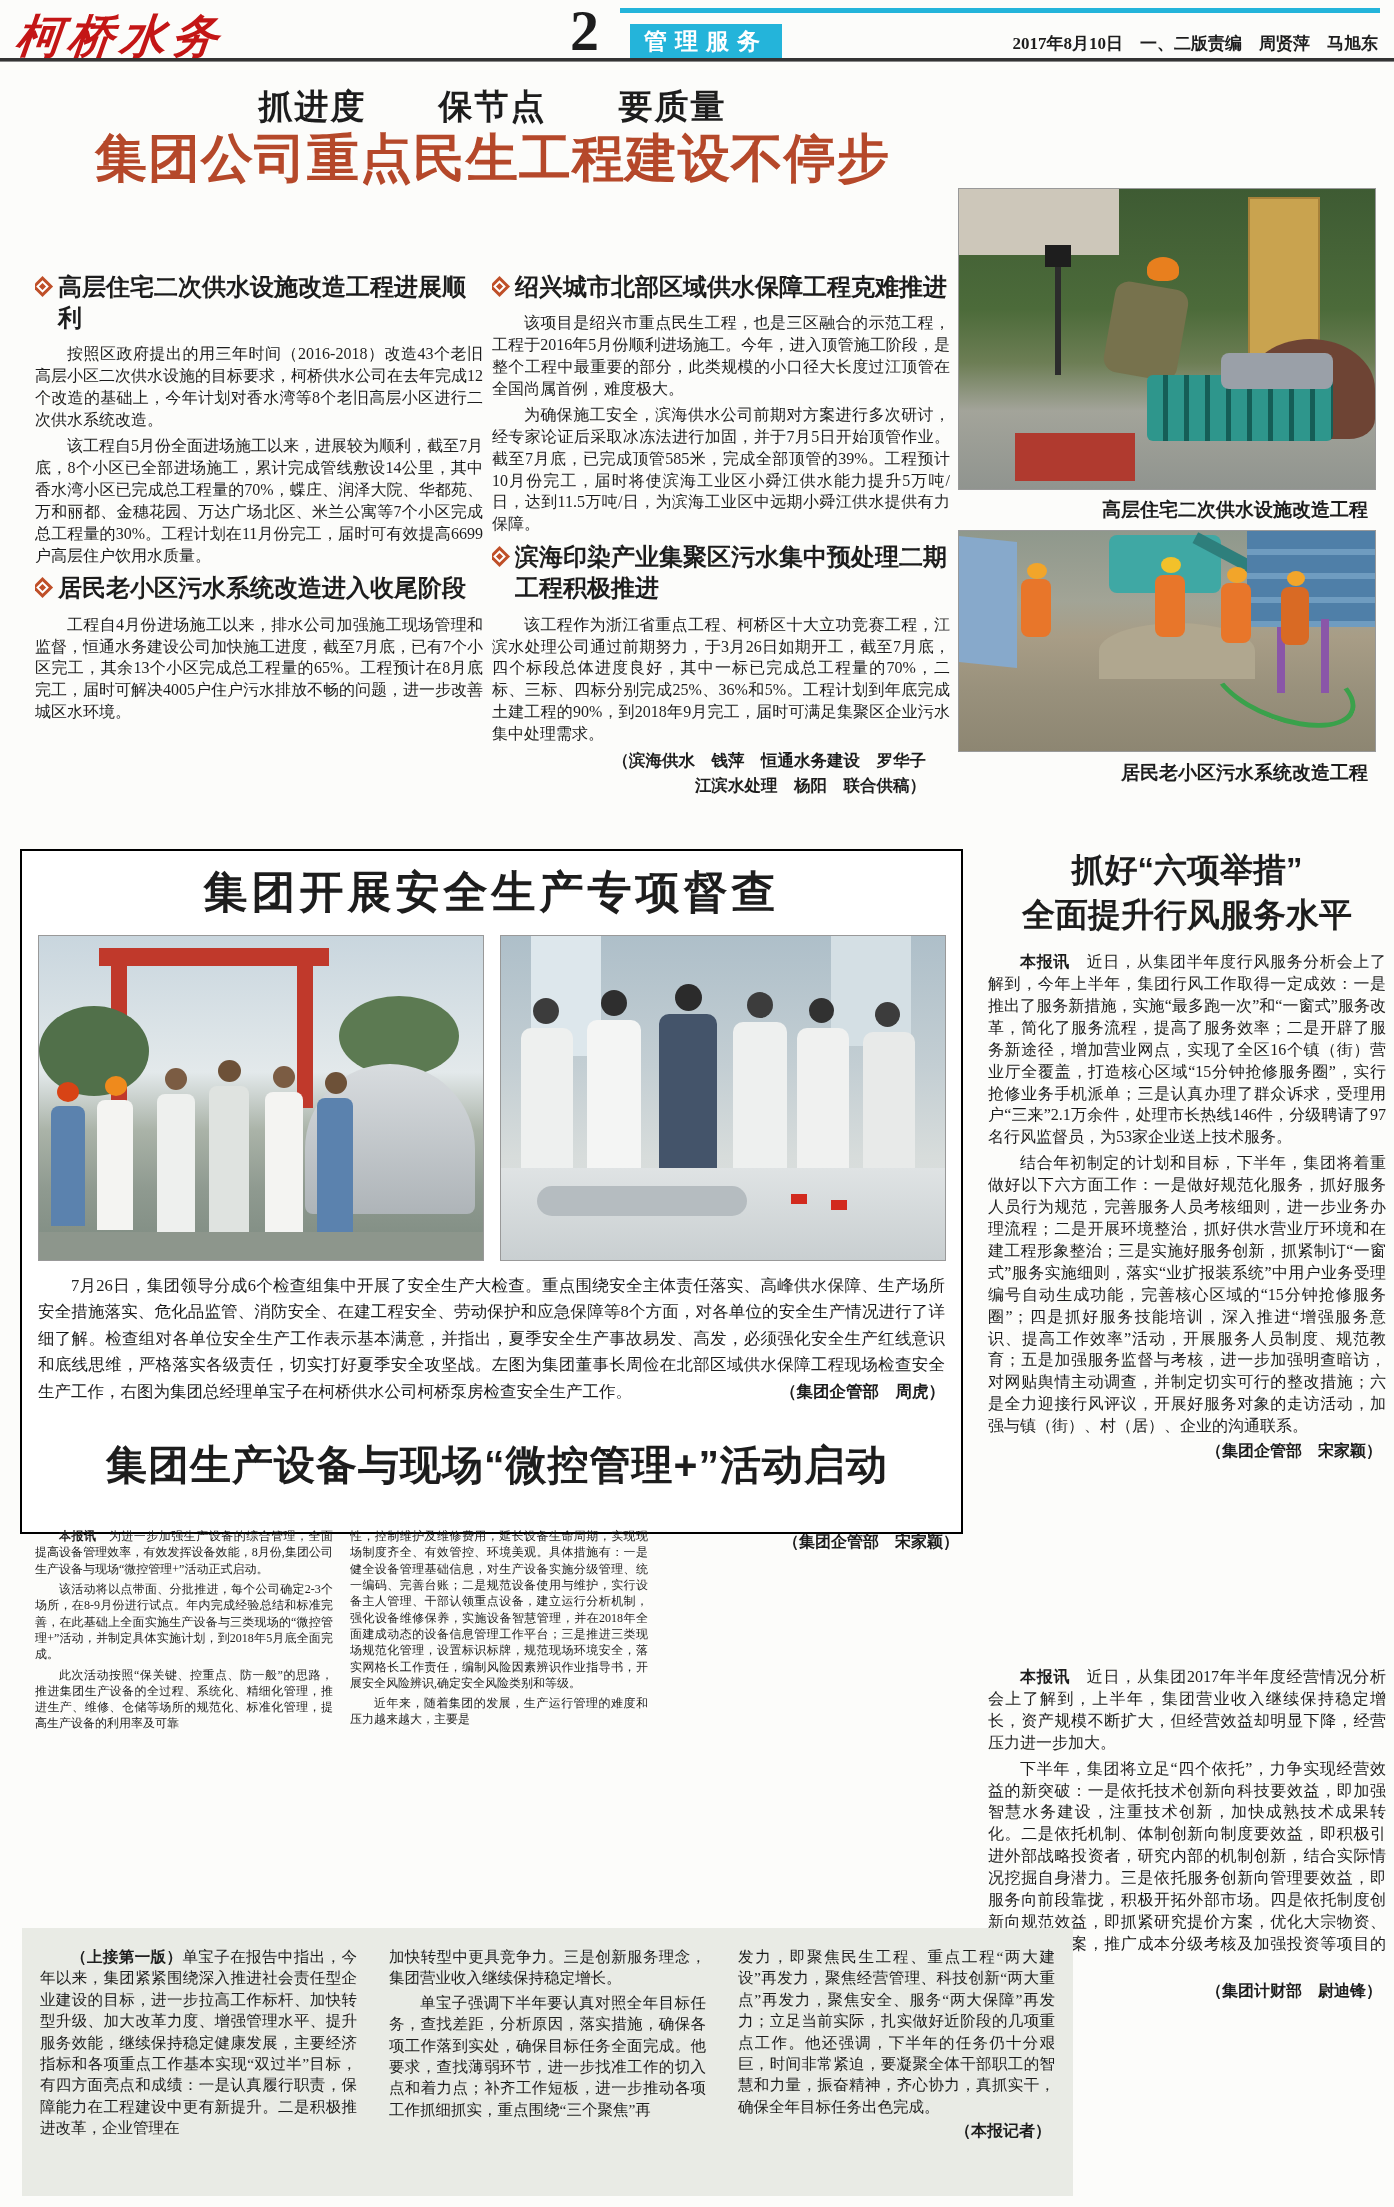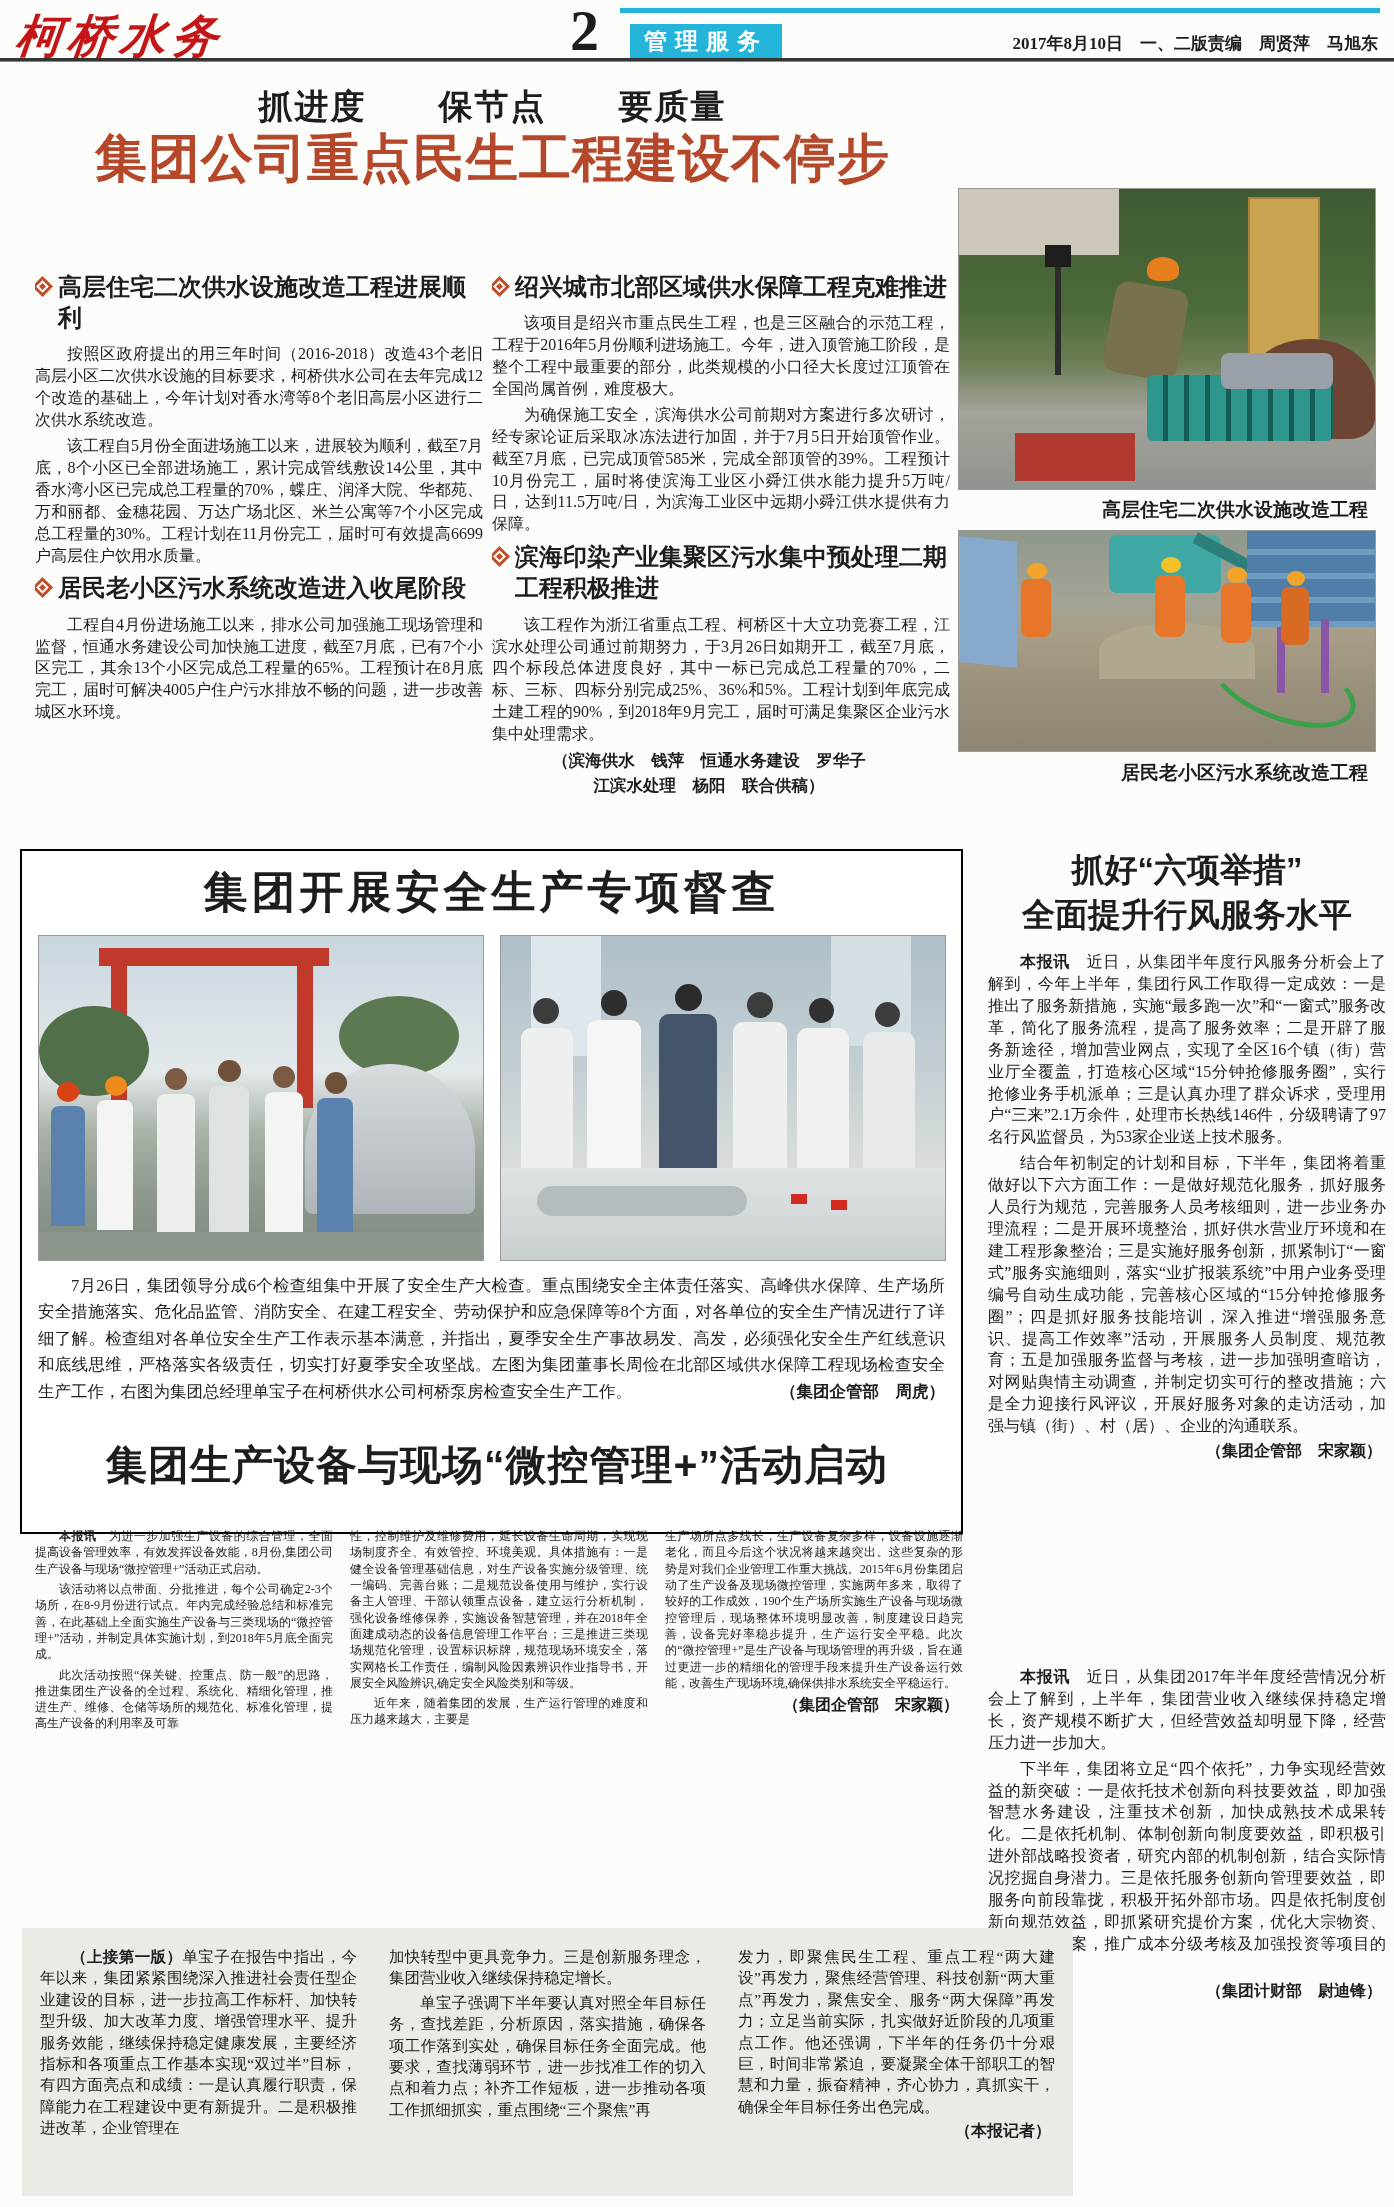--- a/index.html
+++ b/index.html
@@ -24,21 +24,21 @@
   .main-headline { position:absolute; left:20px; top:124px; width:945px; text-align:center; font-size:52px; font-weight:900;
                    font-family:"Liberation Sans",sans-serif; color:#b5482a; letter-spacing:1px; white-space:nowrap; }
   .colA { position:absolute; left:35px;  top:265px; width:448px; height:548px; overflow:hidden; }
   .colB { position:absolute; left:492px; top:265px; width:458px; height:548px; overflow:hidden; }
   .subhead { display:flex; align-items:flex-start; gap:8px; font-family:"Liberation Sans",sans-serif;
              font-size:24px; font-weight:900; line-height:1.3; margin:6px 0 10px 0; }
   .diamond { flex:0 0 auto; width:15px; height:15px; margin-top:8px; background:#bf4f28; transform:rotate(45deg); position:relative; }
   .diamond::after { content:""; position:absolute; inset:3px; border:2px solid #fff; background:#bf4f28; }
   .para { font-size:16px; line-height:1.37; text-align:justify; text-indent:2em; margin-bottom:4px; }
   .para.cont { text-indent:0; }
-  .byline { text-align:center; font-size:16.5px; font-weight:bold; padding-right:24px; line-height:1.5; margin-top:4px; }
+  .byline { text-align:right; font-size:16.5px; font-weight:bold; padding-right:24px; line-height:1.5; margin-top:4px; }
 
   
   .photo { position:absolute; overflow:hidden; border:1px solid #999; background:#888; }
   .photo-caption { position:absolute; font-family:"Liberation Sans",sans-serif; font-size:19px; font-weight:600;
                    text-align:right; padding-right:8px; }
 
   
   .insp-box { position:absolute; left:20px; top:849px; width:943px; height:685px; border:2px solid #000; background:#fff; }
   .insp-headline { position:absolute; left:0; top:12px; width:100%; text-align:center; font-size:44px; font-weight:900;
                    font-family:"Liberation Sans",sans-serif; letter-spacing:4px; }
@@ -227,21 +227,20 @@
   <div class="equip-col" style="left:35px;">
     <p class="para"><b class="lead-label">本报讯</b><span>　为进一步加强生产设备的综合管理，全面提高设备管理效率，有效发挥设备效能，8月份,集团公司生产设备与现场“微控管理+”活动正式启动。</span></p>
     <p class="para">该活动将以点带面、分批推进，每个公司确定2-3个场所，在8-9月份进行试点。年内完成经验总结和标准完善，在此基础上全面实施生产设备与三类现场的“微控管理+”活动，并制定具体实施计划，到2018年5月底全面完成。</p>
     <p class="para">此次活动按照“保关键、控重点、防一般”的思路，推进集团生产设备的全过程、系统化、精细化管理，推进生产、维修、仓储等场所的规范化、标准化管理，提高生产设备的利用率及可靠</p>
   </div>
   <div class="equip-col" style="left:350px;">
     <p class="para cont">性，控制维护及维修费用，延长设备生命周期，实现现场制度齐全、有效管控、环境美观。具体措施有：一是健全设备管理基础信息，对生产设备实施分级管理、统一编码、完善台账；二是规范设备使用与维护，实行设备主人管理、干部认领重点设备，建立运行分析机制，强化设备维修保养，实施设备智慧管理，并在2018年全面建成动态的设备信息管理工作平台；三是推进三类现场规范化管理，设置标识标牌，规范现场环境安全，落实网格长工作责任，编制风险因素辨识作业指导书，开展安全风险辨识,确定安全风险类别和等级。</p>
     <p class="para">近年来，随着集团的发展，生产运行管理的难度和压力越来越大，主要是</p>
   </div>
   <div class="equip-col" style="left:665px;">
-    <p class="para cont">生产场所点多线长，生产设备复杂多样，设备设施逐渐老化，而且今后这个状况将越来越突出。这些复杂的形势是对我们企业管理工作重大挑战。2015年6月份集团启动了生产设备及现场微控管理，实施两年多来，取得了较好的工作成效，190个生产场所实施生产设备与现场微控管理后，现场整体环境明显改善，制度建设日趋完善，设备完好率稳步提升，生产运行安全平稳。此次的“微控管理+”是生产设备与现场管理的再升级，旨在通过更进一步的精细化的管理手段来提升生产设备运行效能，改善生产现场环境,确保供排水系统安全平稳运行。</p>
     <div class="attr-line">（集团企管部　宋家颖）</div>
   </div>
 
   <div class="cont-box">
     <div class="cont-col">
       <p class="para"><b class="lead-label">（上接第一版）</b><span>单宝子在报告中指出，今年以来，集团紧紧围绕深入推进社会责任型企业建设的目标，进一步拉高工作标杆、加快转型升级、加大改革力度、增强管理水平、提升服务效能，继续保持稳定健康发展，主要经济指标和各项重点工作基本实现“双过半”目标，有四方面亮点和成绩：一是认真履行职责，保障能力在工程建设中更有新提升。二是积极推进改革，企业管理在</span></p>
     </div>
     <div class="cont-col">
       <p class="para cont">加快转型中更具竞争力。三是创新服务理念，集团营业收入继续保持稳定增长。</p>
       <p class="para">单宝子强调下半年要认真对照全年目标任务，查找差距，分析原因，落实措施，确保各项工作落到实处，确保目标任务全面完成。他要求，查找薄弱环节，进一步找准工作的切入点和着力点；补齐工作短板，进一步推动各项工作抓细抓实，重点围绕“三个聚焦”再</p>

